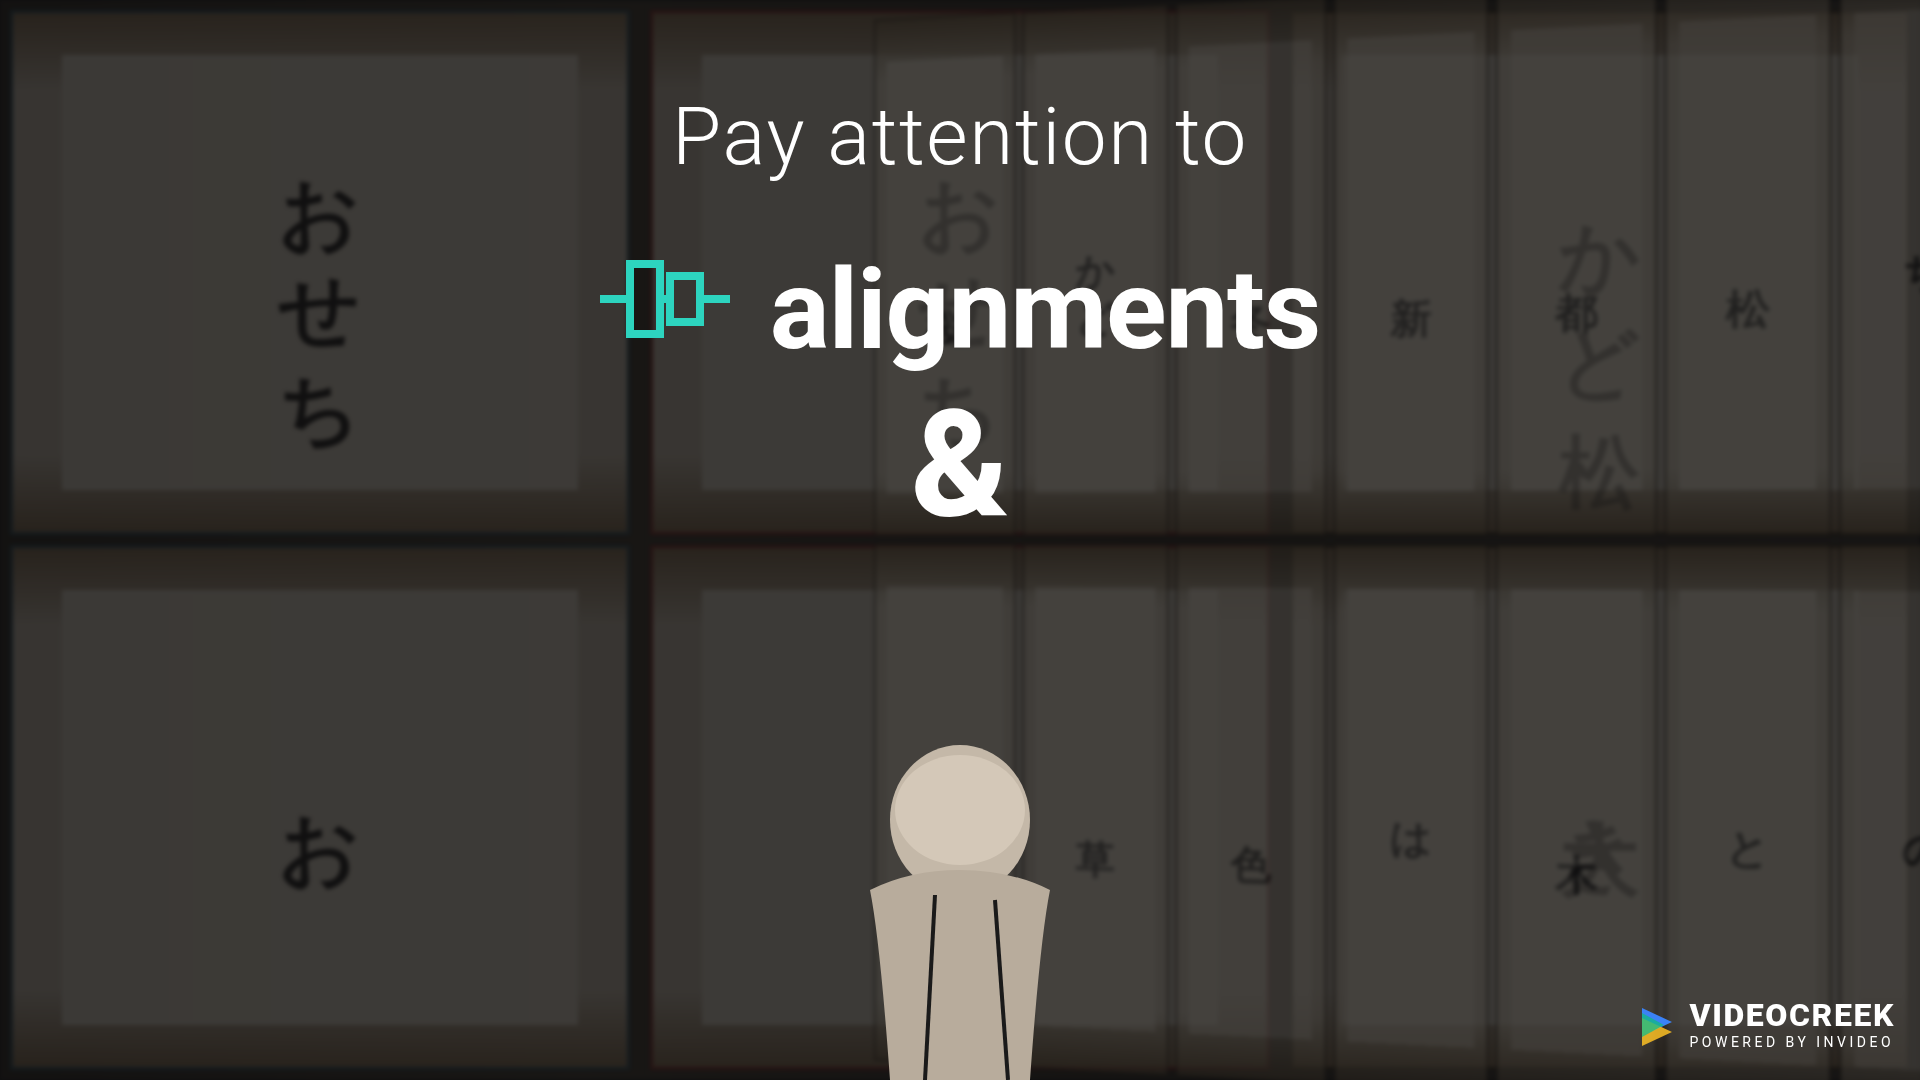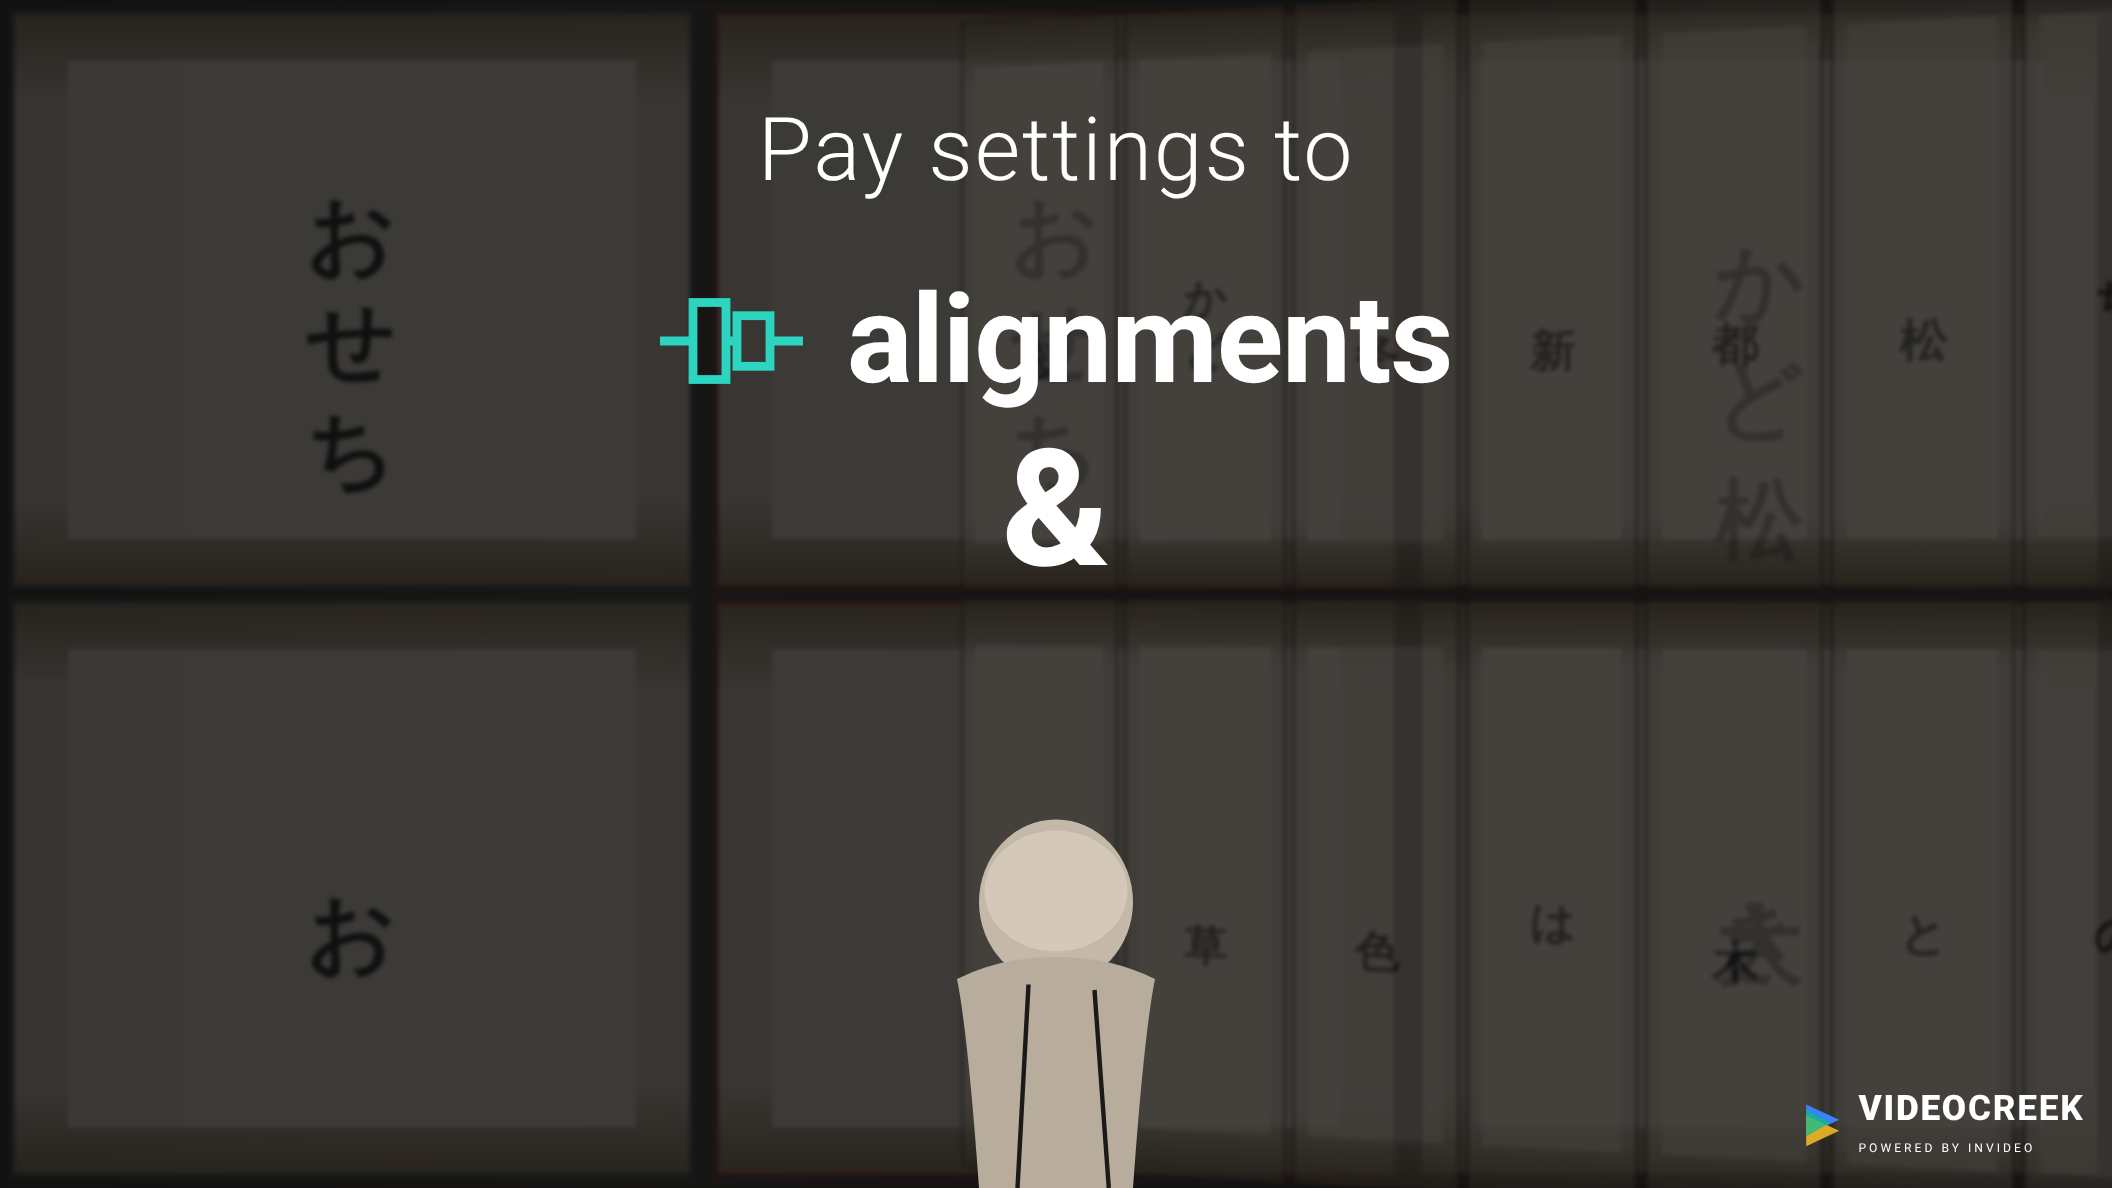--- a/index.html
+++ b/index.html
@@ -86,21 +86,21 @@
     .heading {
       font-size: 80px;
       font-weight: 300;
       color: #ffffff;
       letter-spacing: 0.02em;
       margin-bottom: 70px;
     }
     
     .line {
       display: flex;
-      align-items: center;
+      align-items: flex-start;
       gap: 40px;
     }
     
     .keyword {
       font-size: 112px;
       font-weight: 700;
       color: #ffffff;
       letter-spacing: -0.01em;
       line-height: 1;
     }
@@ -152,25 +152,25 @@
       color: #ffffff;
       letter-spacing: 0.05em;
       line-height: 1;
     }
     
     .logo-bold {
       font-weight: 900;
     }
     
     .logo-sub {
-      font-size: 11px;
+      font-size: 14px;
       font-weight: 400;
       color: #ffffff;
       letter-spacing: 0.25em;
-      margin-top: 14px;
+      margin-top: 3px;
     }
     
     .right-side {
       position: absolute;
       right: 0;
       top: 0;
       bottom: 0;
       width: 55%;
       display: grid;
       grid-template-columns: repeat(7, 1fr);
@@ -260,21 +260,21 @@
 
 <svg class="person" viewBox="0 0 360 340">
   <ellipse cx="180" cy="80" rx="70" ry="75" fill="#c4b8a8"></ellipse>
   <ellipse cx="180" cy="70" rx="65" ry="55" fill="#d4c8b8"></ellipse>
   <path d="M 90 150 Q 100 200 110 340 L 250 340 Q 260 200 270 150 Q 230 130 180 130 Q 130 130 90 150 Z" fill="#b8ac9c"></path>
   <path d="M 155 155 L 145 340" stroke="#1a1a1a" stroke-width="4" fill="none"></path>
   <path d="M 215 160 L 228 340" stroke="#1a1a1a" stroke-width="4" fill="none"></path>
 </svg>
 
 <div class="content">
-  <h1 class="heading">Pay settings to</h1>
+  <h1 class="heading">Pay attention to</h1>
 
   <div class="line">
     <svg class="icon-align" viewBox="0 0 130 90" fill="none" stroke="#2dd4bf" stroke-width="8">
       <line x1="0" y1="45" x2="30" y2="45"></line>
       <rect x="30" y="10" width="30" height="70"></rect>
       <line x1="60" y1="45" x2="70" y2="45"></line>
       <rect x="70" y="22" width="30" height="46"></rect>
       <line x1="100" y1="45" x2="130" y2="45"></line>
     </svg>
     <span class="keyword">alignments</span>

